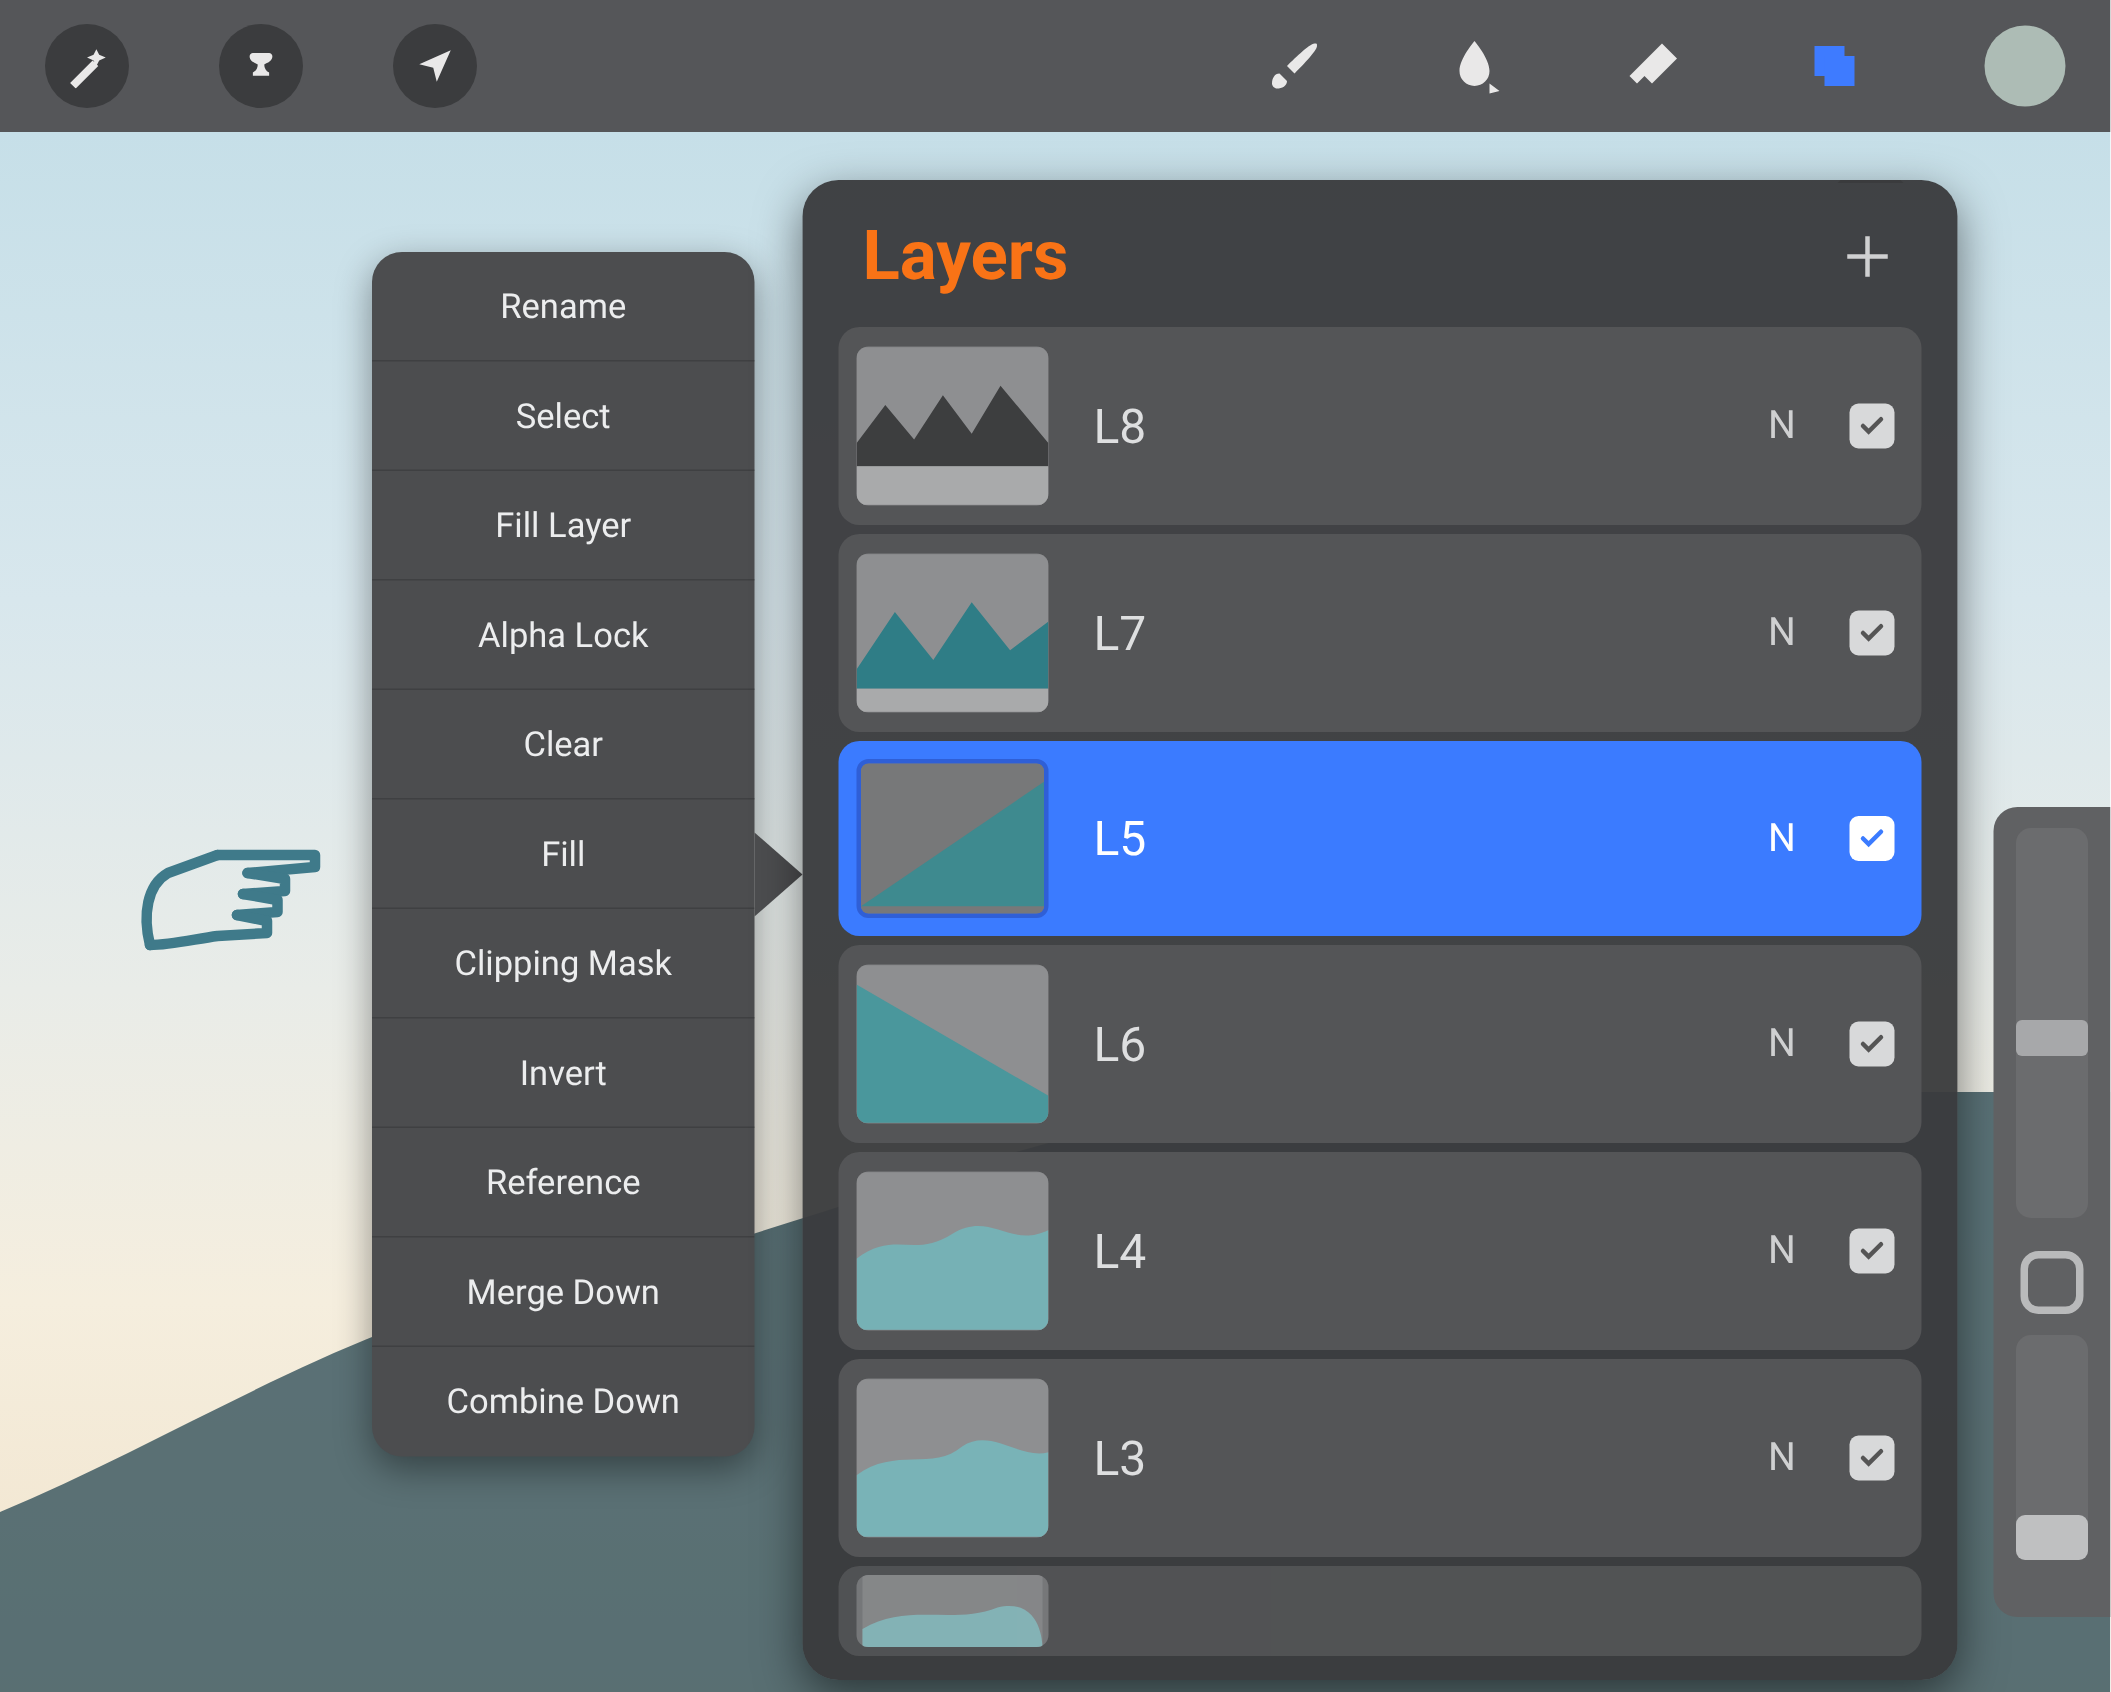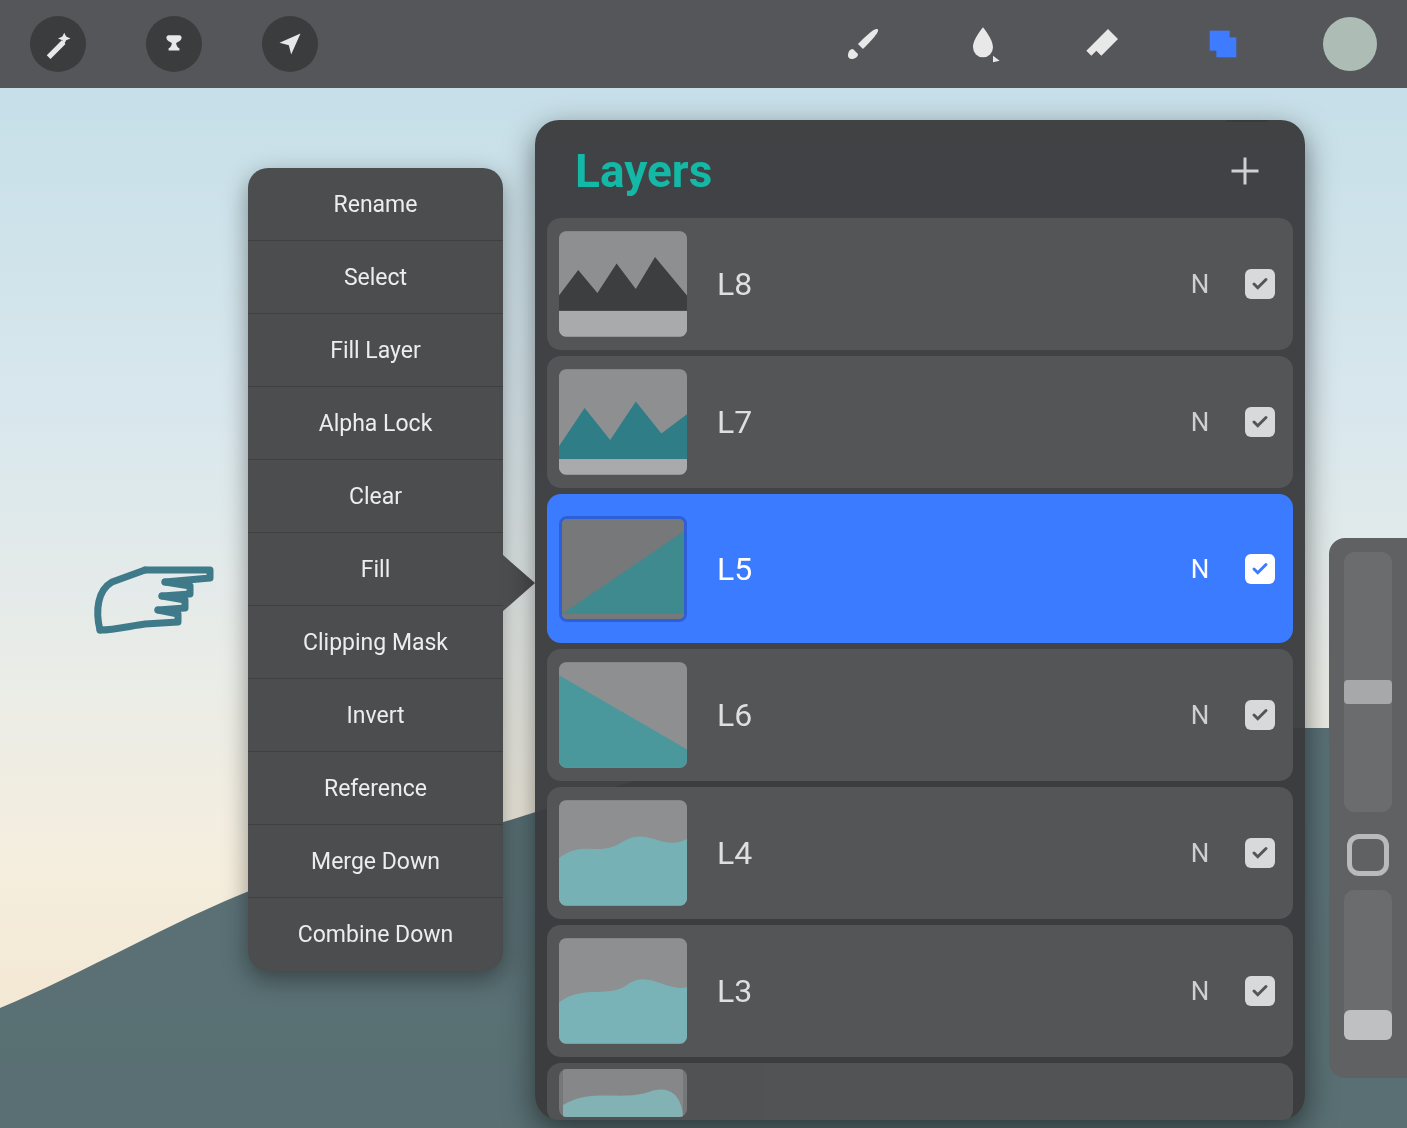--- a/index.html
+++ b/index.html
@@ -83,40 +83,40 @@
     width:0; height:0;
     border-left: 22px solid transparent;
     border-right: 22px solid transparent;
     border-bottom: 22px solid rgba(58,59,61,0.96);
   }
   .layers-header {
     display:flex; align-items:center; justify-content:space-between;
     padding: 24px 40px 20px 40px;
   }
   .layers-title {
-    font-size: 46px; font-weight: 700; color: #14b8a6;
+    font-size: 46px; font-weight: 700; color: #f97316;
   }
   .add-layer {
     width: 40px; height: 40px; display:flex; align-items:center; justify-content:center;
     cursor:pointer;
   }
-  .layer-list { padding: 0 12px; }
+  .layer-list { padding: 0 24px; }
   .layer-row {
     display:flex; align-items:center;
     height: 132px;
     background: #545557;
     border-radius: 14px;
     margin-bottom: 6px;
     padding: 0 18px 0 12px;
     gap: 30px;
     cursor:pointer;
   }
   .layer-row.selected {
     background: #3b7bff;
-    height: 149px;
+    height: 130px;
   }
   .thumb {
     width: 128px; height: 106px; border-radius: 8px;
     background: #7d7e80;
     overflow:hidden; position:relative; flex-shrink:0;
   }
   .layer-row.selected .thumb { border: 3px solid #2f5fd6; }
   .layer-name {
     flex: 1; color: #dedfe0; font-size: 32px;
   }

